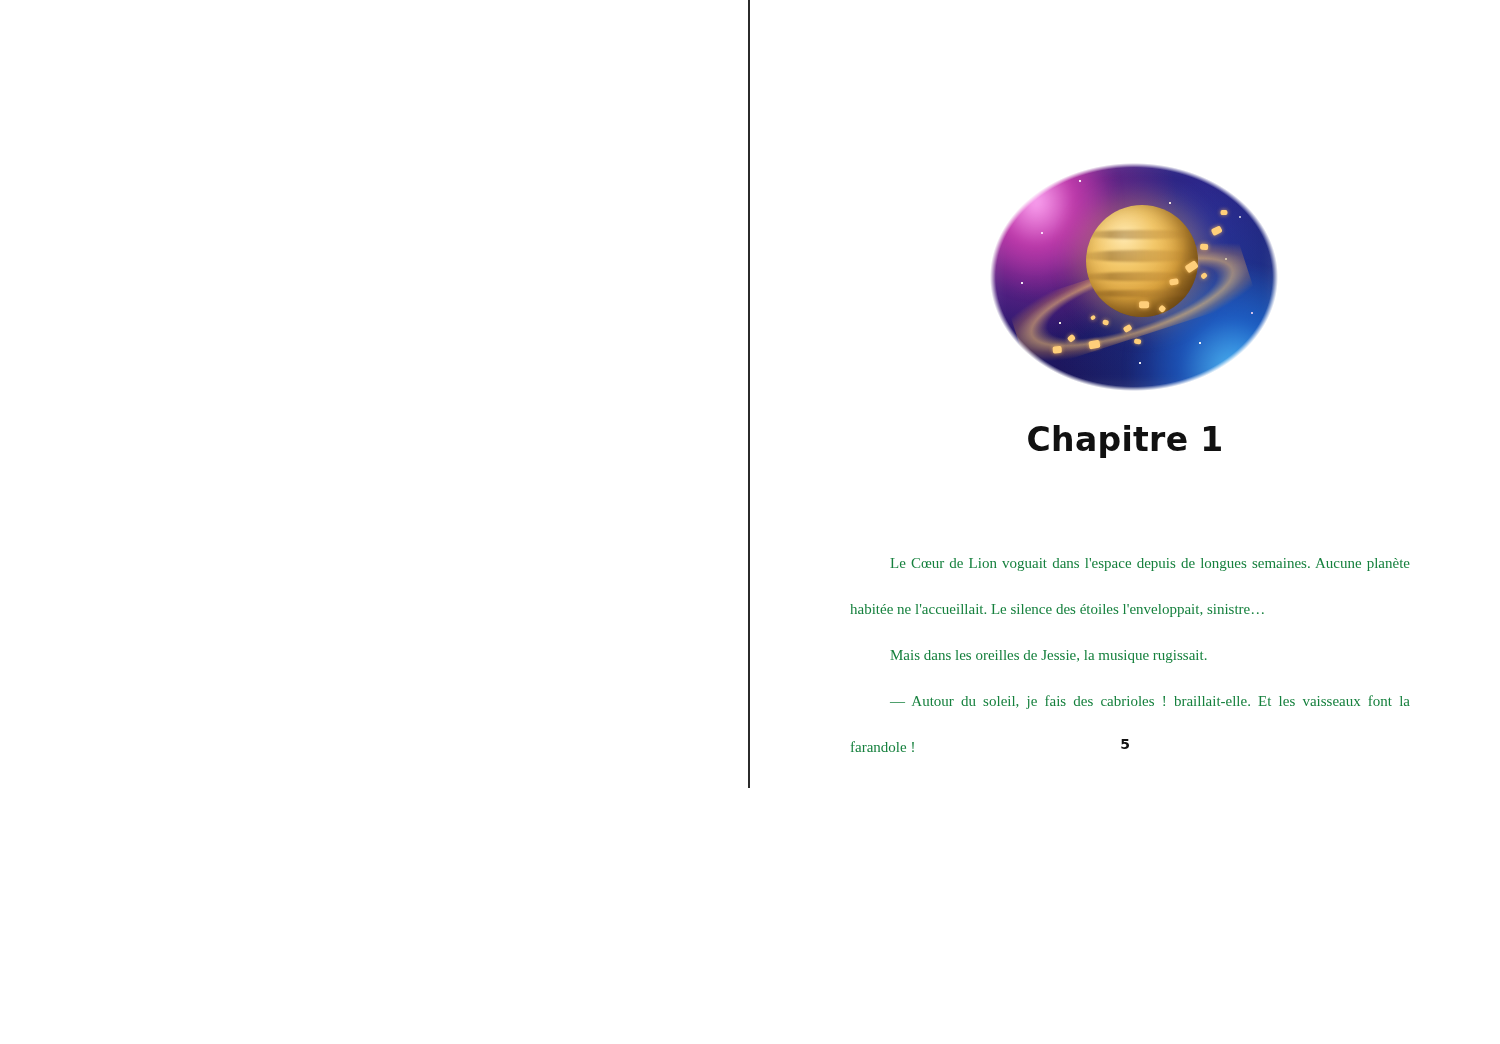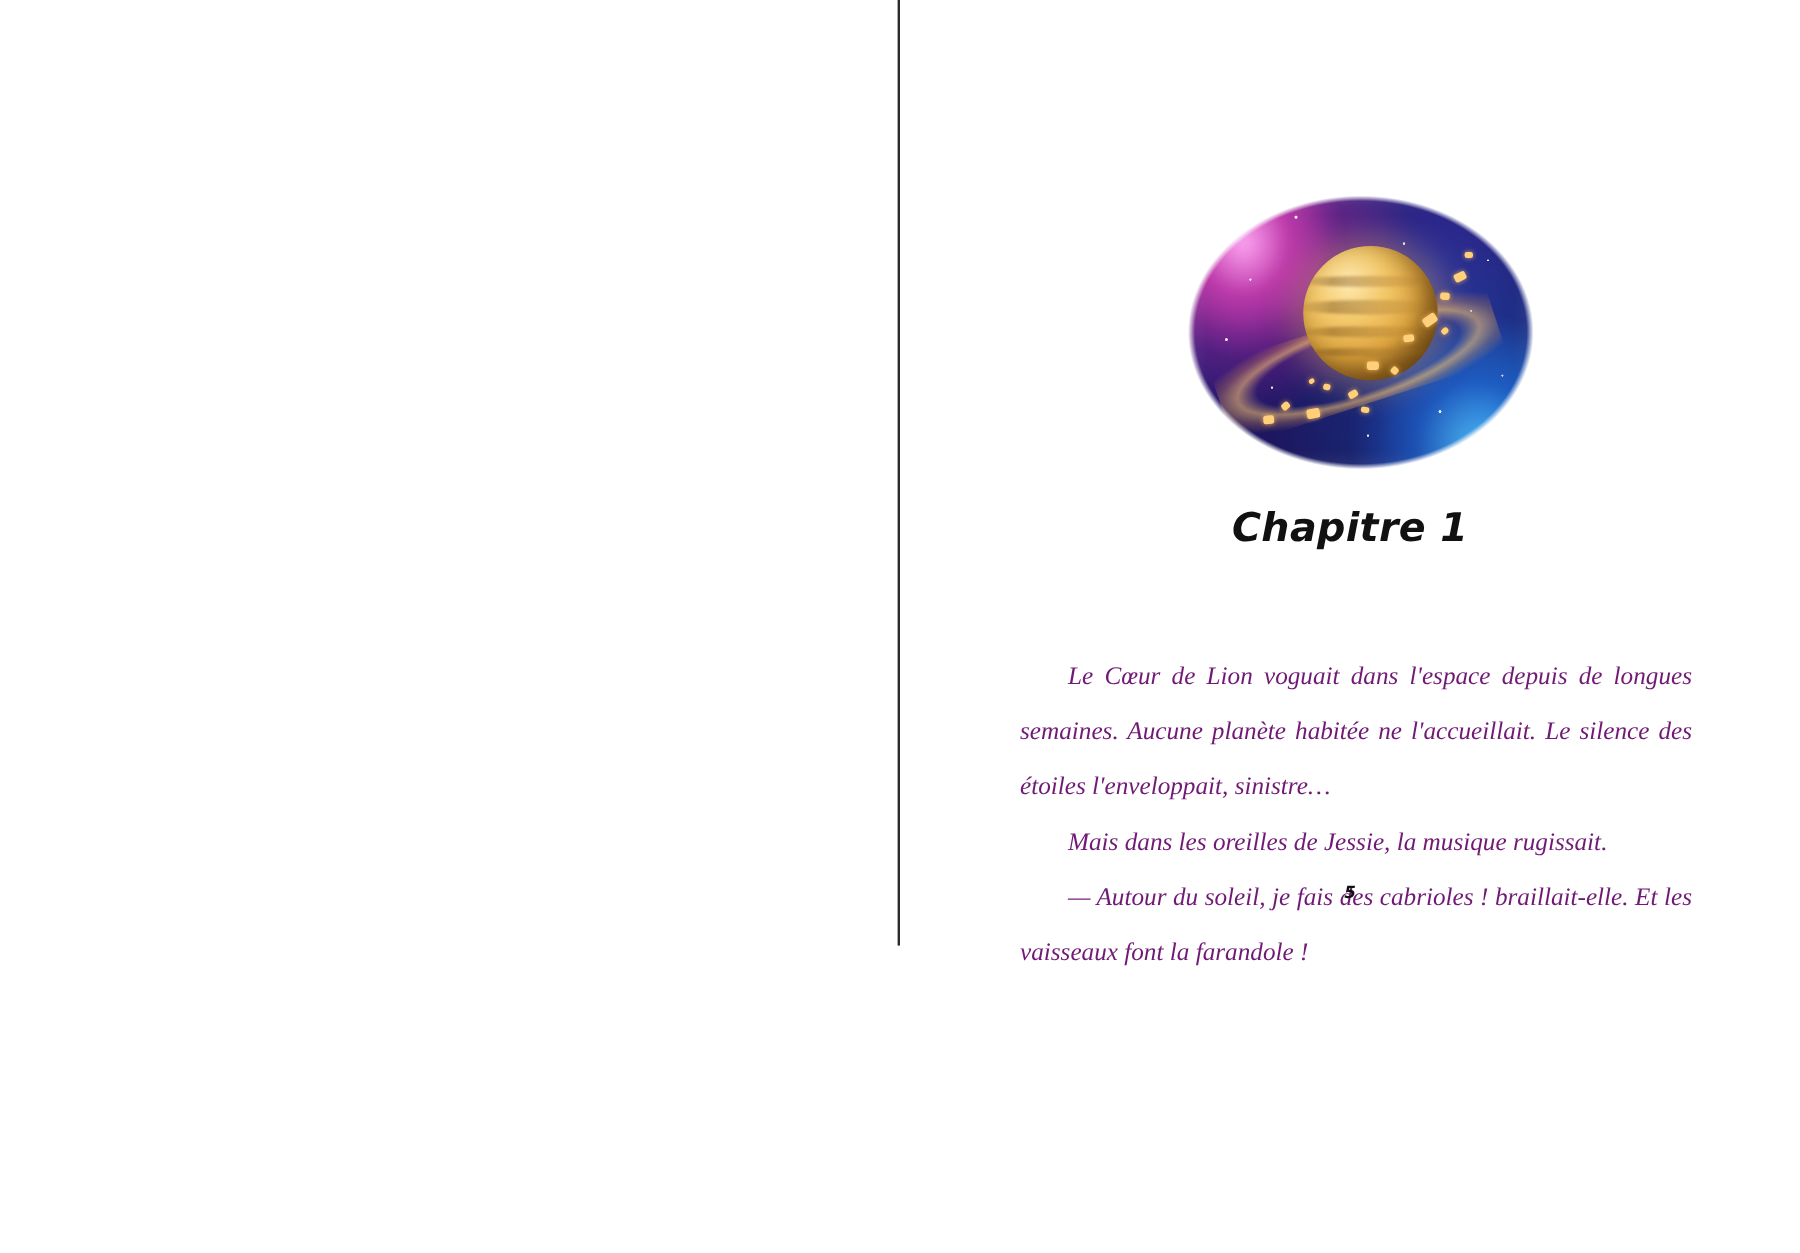--- a/index.html
+++ b/index.html
@@ -12,21 +12,20 @@
     height: 1044px;
     overflow: hidden;
     font-family: "Liberation Serif", serif;
   }
   .spread {
     position: relative;
     width: 1500px;
     height: 788px;
     display: flex;
     background: #ffffff;
-    font-style: italic;
   }
   .page {
     position: relative;
     height: 100%;
     box-sizing: border-box;
     background: #ffffff;
   }
   .page-left {
     width: 750px;
     border-right: 2px solid #2b2b2b;
@@ -164,23 +163,23 @@
     color: #111111;
   }
 
   
   .body-text {
     position: absolute;
     left: 100px;
     top: 540px;
     width: 560px;
     font-family: "Liberation Serif", serif;
-    font-size: 21px;
+    font-size: 15px;
     line-height: 46px;
-    color: #701a75;
+    color: #15803d;
     text-align: justify;
     text-justify: inter-word;
   }
   .body-text p {
     margin: 0;
     text-indent: 40px;
   }
   .folio {
     position: absolute;
     left: 0;

